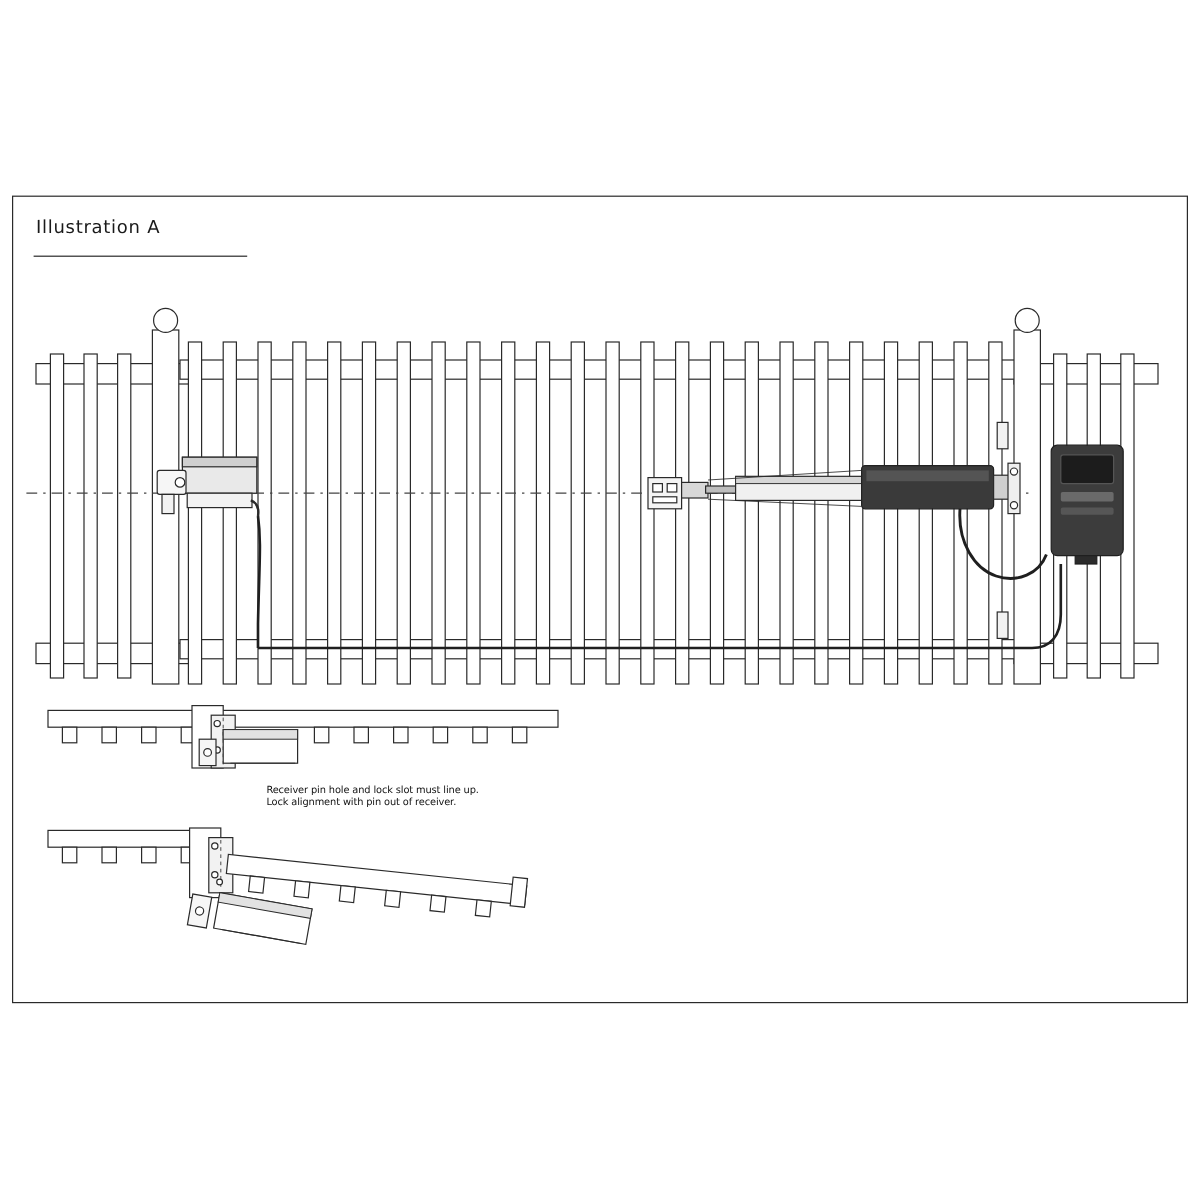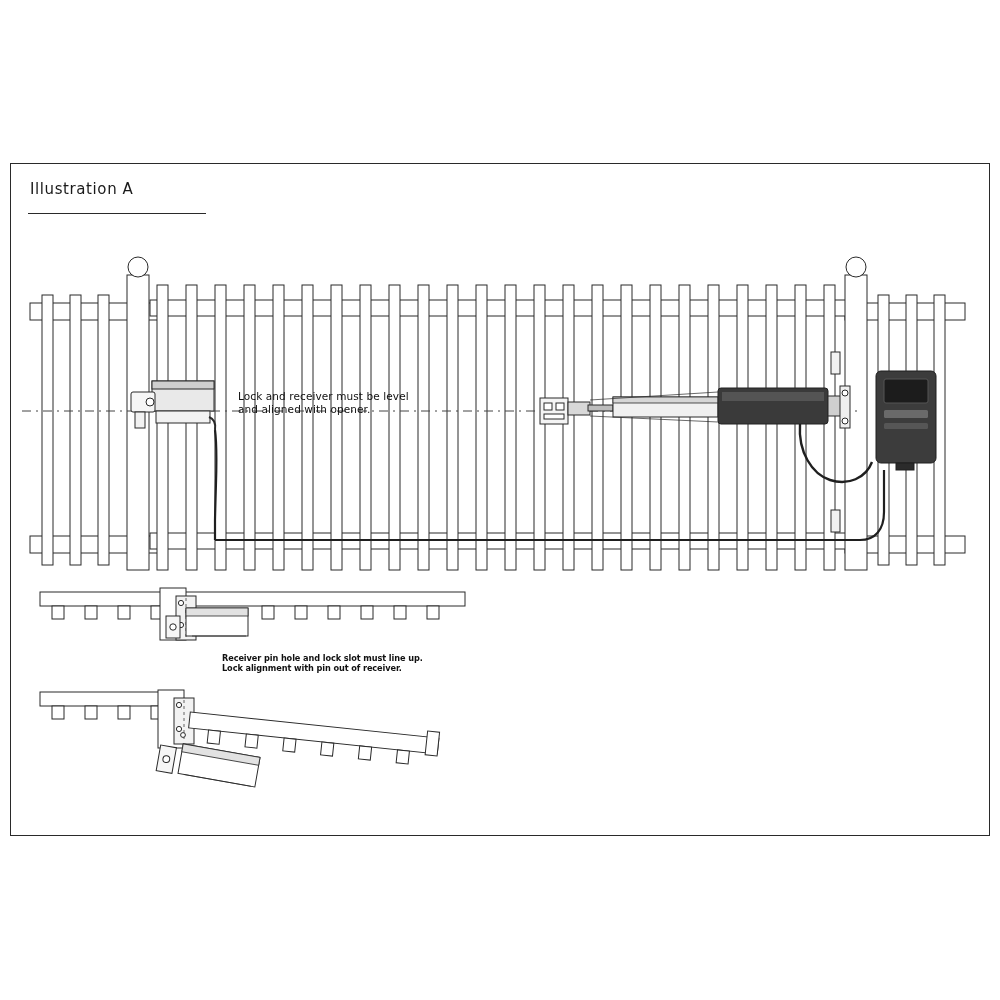--- a/index.html
+++ b/index.html
@@ -64,21 +64,20 @@
     left: 238px;
     top: 390px;
     font-size: 10.5px;
     letter-spacing: 0.1px;
   }
   #cap-sec {
     left: 222px;
     top: 653px;
     font-size: 8.2px;
     letter-spacing: -0.1px;
-    font-weight: bold;
   }
 </style>
 </head>
 <body>
 
 <div id="stage">
 
   <div class="frame"></div>
 
   <div class="title">Illustration A</div>
@@ -267,17 +266,16 @@
         <rect x="184" y="745" width="78" height="30" fill="#ffffff" stroke="#2a2a2a" stroke-width="1"></rect>
         <rect x="184" y="745" width="78" height="8" fill="#e2e2e2" stroke="#2a2a2a" stroke-width="0.8"></rect>
         <rect x="162" y="750" width="16" height="26" fill="#f6f6f6" stroke="#2a2a2a" stroke-width="1"></rect>
         <circle cx="170" cy="763" r="3.4" fill="#ffffff" stroke="#2a2a2a" stroke-width="1"></circle>
         <line x1="190" y1="775" x2="258" y2="775" stroke="#2a2a2a" stroke-width="0.7"></line>
       </g>
       <circle cx="183" cy="735" r="2.4" fill="#ffffff" stroke="#2a2a2a" stroke-width="1"></circle>
     </g>
   </svg>
 
-  <div class="cap" id="cap-main"><span>Lock and receiver must be level</span><br><span>and aligned with opener.</span></div>
 
   <div class="cap" id="cap-sec"><span>Receiver pin hole and lock slot must line up.</span><br><span>Lock alignment with pin out of receiver.</span></div>
 
 </div>
 
 </body></html>

